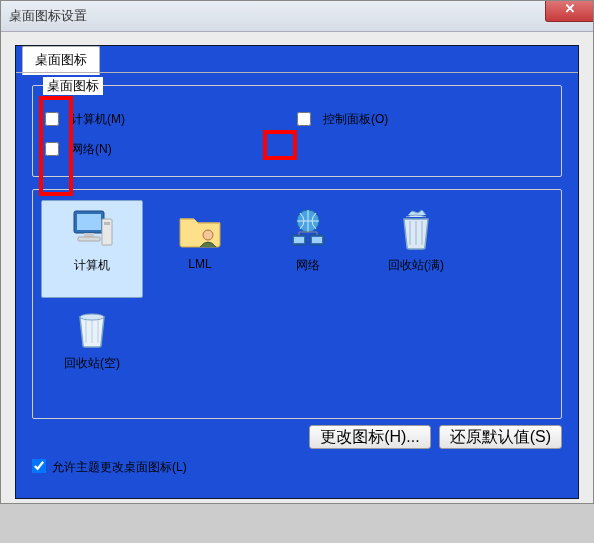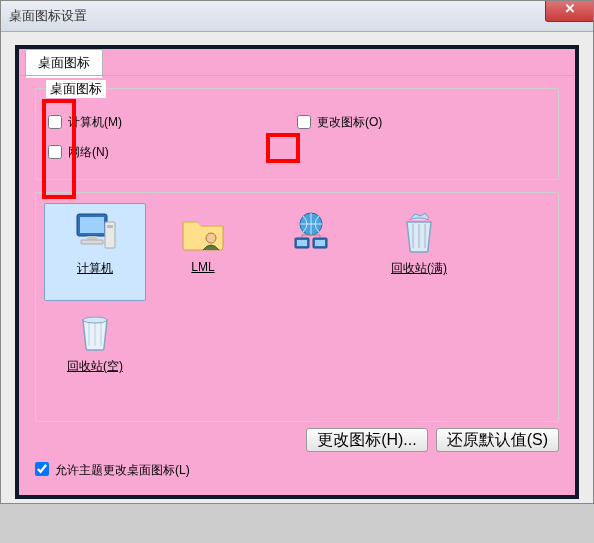--- a/index.html
+++ b/index.html
@@ -1,32 +1,32 @@
 <!DOCTYPE html>
 <html><head>
 <meta charset="utf-8">
 <style>
   html,body{margin:0;padding:0;font-family:"Microsoft YaHei","SimSun",Tahoma,sans-serif;font-size:12px;background:#ccc;}
   .window{width:594px;height:504px;background:#ececec;border:1px solid #888;box-sizing:border-box;position:relative;overflow:hidden;}
   .titlebar{height:30px;background:linear-gradient(#e9eef5,#d7dde6);border-bottom:1px solid #aab;display:flex;align-items:center;padding:0 8px;position:relative;}
   .titlebar .title{font-size:13px;color:#333;}
   .close-btn{position:absolute;right:-2px;top:-2px;width:48px;height:22px;background:linear-gradient(#e07a7a,#c83b3b);border:1px solid #8a2a2a;border-top:none;border-radius:0 0 3px 3px;color:#fff;text-align:center;line-height:20px;font-weight:bold;font-size:13px;cursor:pointer;}
-  .client{position:absolute;left:14px;right:14px;top:44px;bottom:4px;background:#f9a8d4;border:4px solid #0f172a;box-sizing:border-box;}
+  .client{position:absolute;left:14px;right:14px;top:44px;bottom:4px;background:#1d4ed8;border:1px solid #0f172a;box-sizing:border-box;}
   .tabstrip{position:absolute;left:6px;top:-1px;}
   .tab{display:inline-block;background:#fff;border:1px solid #b5b5b5;border-bottom:1px solid #fff;padding:4px 12px 5px;font-size:13px;position:relative;top:1px;border-radius:2px 2px 0 0;cursor:pointer;}
   .tabpage{position:absolute;left:0;right:0;top:26px;bottom:0;border-top:1px solid #b5b5b5;padding:12px 16px 8px;box-sizing:border-box;}
   .groupbox{border:1px solid #cfcfcf;border-radius:2px;position:relative;padding:18px 12px 12px;margin-bottom:12px;}
   .groupbox-legend{position:absolute;top:-9px;left:10px;background:#fff;padding:0 4px;font-size:13px;}
   .chk-row{display:flex;}
   .chk-col{flex:1;}
   .chk{display:flex;align-items:center;height:30px;cursor:pointer;}
   .chk input{width:14px;height:14px;margin:0 6px 0 0;cursor:pointer;}
-  .chk label{cursor:pointer;}
+  .chk label{cursor:pointer;margin-left:6px;}
   .hl{position:absolute;border:4px solid #f00;box-sizing:border-box;pointer-events:none;}
-  .iconbox{border:1px solid #cfcfcf;border-radius:2px;padding:10px 8px 8px;min-height:210px;text-decoration:underline;}
+  .iconbox{border:1px solid #cfcfcf;border-radius:2px;padding:10px 8px 8px;min-height:210px;}
   .iconlist{display:flex;flex-wrap:wrap;gap:0 6px;}
   .deskicon{width:100px;height:92px;display:flex;flex-direction:column;align-items:center;justify-content:flex-start;padding-top:4px;border:1px solid transparent;border-radius:2px;cursor:pointer;}
   .deskicon.selected{border:1px solid #7da2ce;background:#cde6ff;}
   .deskicon .ic{width:48px;height:48px;display:flex;align-items:center;justify-content:center;}
   .deskicon .lbl{margin-top:4px;text-align:center;width:100%;}
   .btnrow{display:flex;justify-content:flex-end;gap:8px;margin-top:6px;}
   .btn{min-width:110px;height:24px;background:linear-gradient(#fdfdfd,#e4e4e4);border:1px solid #9a9a9a;border-radius:3px;font-size:16px;cursor:pointer;padding:0 10px;}
   .footer-chk{margin-top:10px;display:flex;align-items:flex-start;}
   .footer-chk input{width:14px;height:14px;margin:0 6px 0 0;cursor:pointer;}
   svg{display:block;}
@@ -66,21 +66,21 @@
               <label>计算机(M)</label>
             </div>
             <div class="chk">
               <input type="checkbox" style="">
               <label>网络(N)</label>
             </div>
           </div>
           <div class="chk-col">
             <div class="chk">
               <input type="checkbox" style="">
-              <label>更改图标(O)</label>
+              <label>控制面板(O)</label>
             </div>
           </div>
         </div>
       </div>
 
       <div class="iconbox">
         <div class="iconlist">
 
           <div class="deskicon selected">
             <span class="ic">
@@ -113,20 +113,21 @@
               <svg width="48" height="48" viewBox="0 0 48 48">
                 <circle cx="24" cy="16" r="11" fill="#4aa3e0" stroke="#1d6fa5"></circle>
                 <path d="M13 16 h22 M24 5 v22 M16 8 q8 8 0 16 M32 8 q-8 8 0 16" stroke="#cde9fb" fill="none"></path>
                 <rect x="8" y="30" width="14" height="10" rx="1" fill="#2e6fb7" stroke="#1d4d80"></rect>
                 <rect x="26" y="30" width="14" height="10" rx="1" fill="#2e6fb7" stroke="#1d4d80"></rect>
                 <rect x="10" y="32" width="10" height="6" fill="#9cd0ff"></rect>
                 <rect x="28" y="32" width="10" height="6" fill="#9cd0ff"></rect>
                 <path d="M15 30 v-3 h18 v3" stroke="#888" fill="none"></path>
               </svg>
             </span>
+            <span class="lbl">网络</span>
           </div>
 
           <div class="deskicon">
             <span class="ic">
               <svg width="48" height="48" viewBox="0 0 48 48">
                 <path d="M12 14 h24 l-3 28 a2 2 0 0 1 -2 2 H17 a2 2 0 0 1 -2 -2 z" fill="#dce9f5" stroke="#7fa7c7" stroke-width="1.5"></path>
                 <path d="M18 16 v24 M24 16 v24 M30 16 v24" stroke="#9ab8d0"></path>
                 <path d="M16 10 l4 -4 6 2 4 -3 4 5" fill="#bcdff9" stroke="#6fa0c4"></path>
                 <path d="M14 12 q10 -4 20 0" fill="#cfe6f7" stroke="#7fa7c7"></path>
               </svg>

